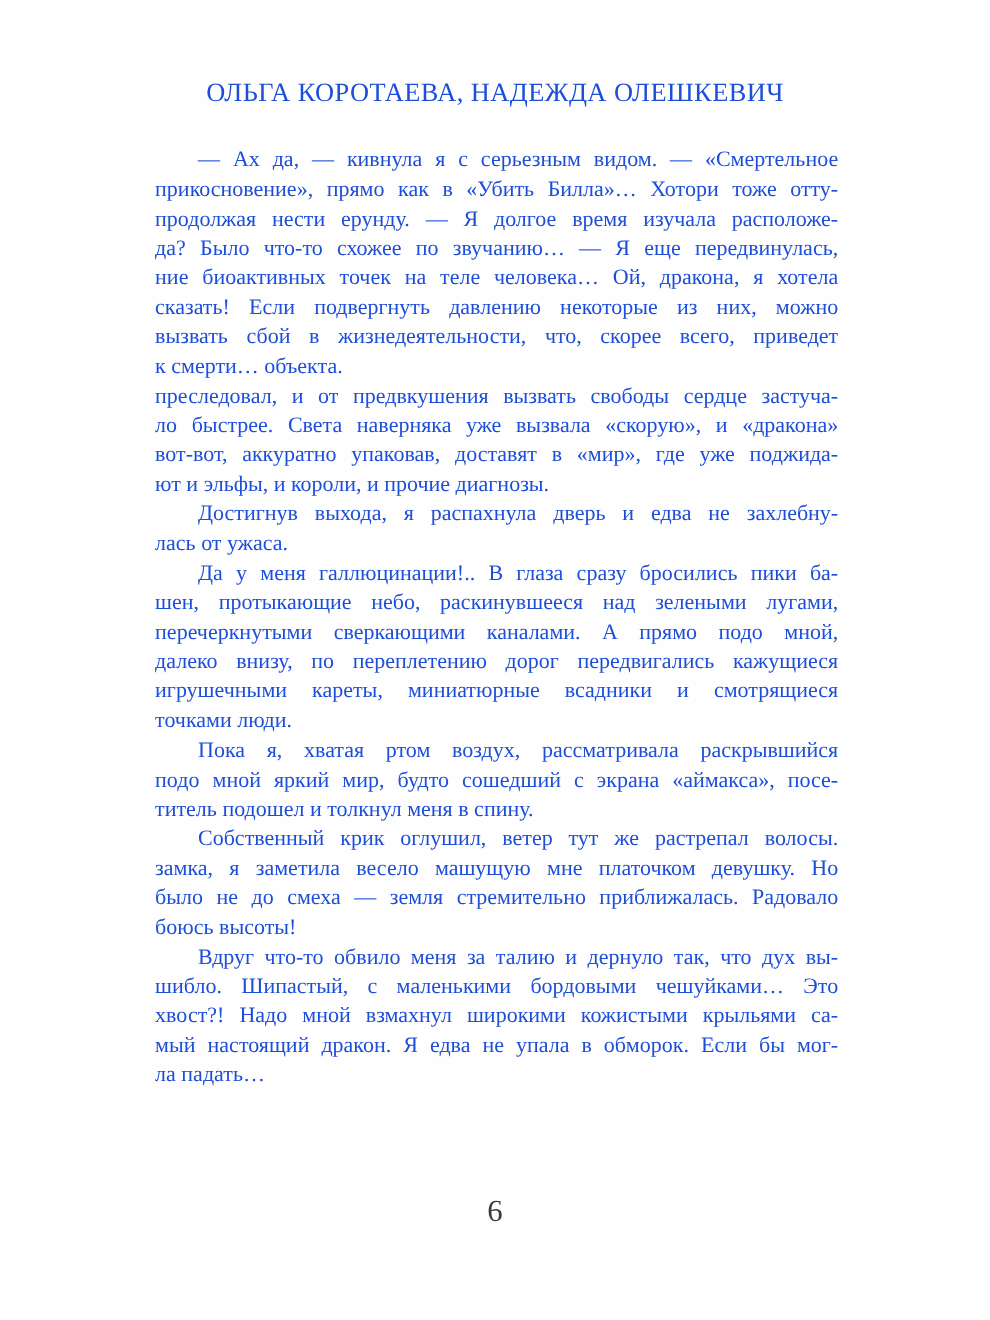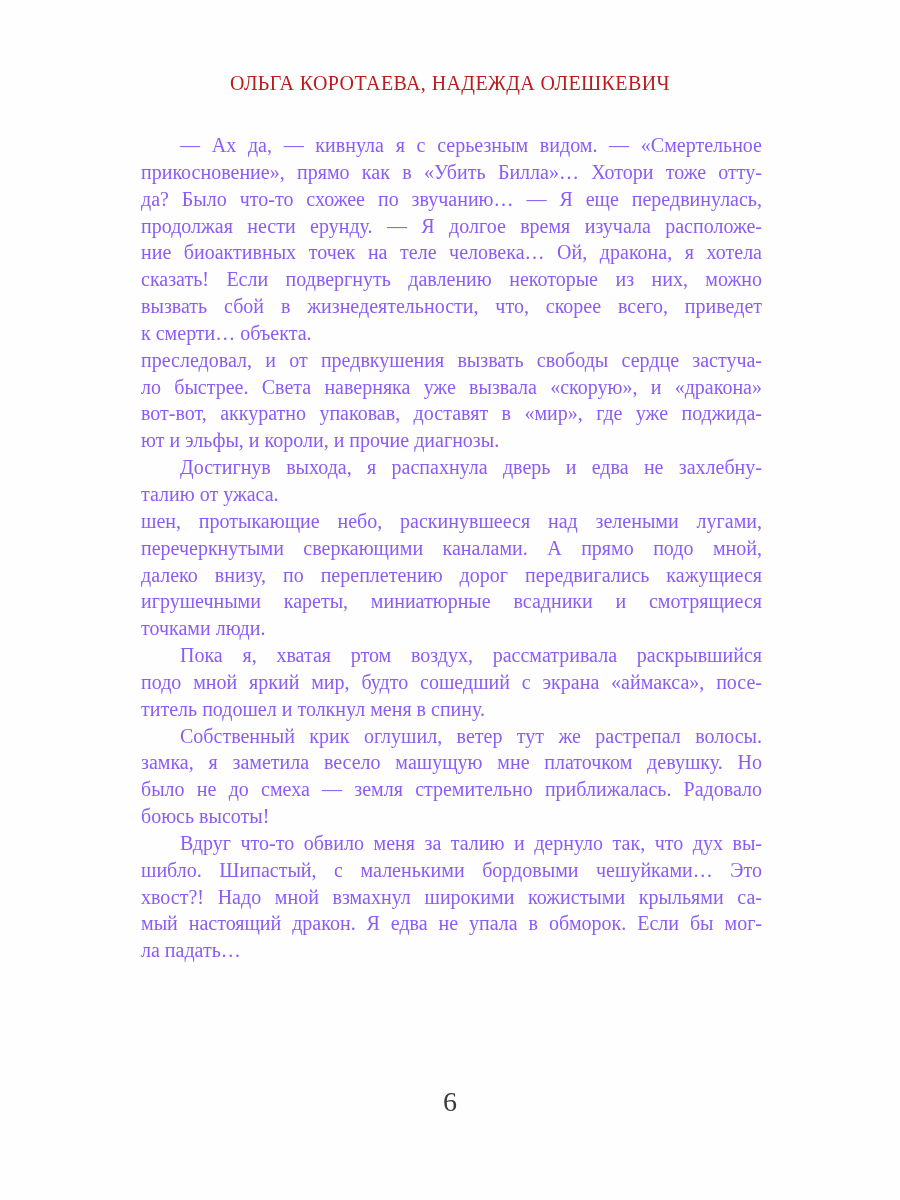--- a/index.html
+++ b/index.html
@@ -15,38 +15,38 @@
     font-family: "Liberation Serif", "DejaVu Serif", serif;
     color: #2f2f2f;
     overflow: hidden;
   }
   .author-header {
     position: absolute;
     top: 72px;
     left: 139px;
     width: 622px;
     text-align: center;
-    font-size: 20px;
+    font-size: 24px;
     letter-spacing: 0.4px;
     white-space: nowrap;
-    color: #b91c1c;
+    color: #1d4ed8;
   }
   .text-block {
     position: absolute;
     top: 132px;
     left: 141px;
     width: 621px;
   }
   .line {
     height: 26.85px;
     line-height: 26.85px;
     font-size: 20px;
     text-align: justify;
     text-align-last: justify;
-    color: #8b5cf6;
+    color: #1d4ed8;
   }
   .line.par-first {
     text-indent: 39px;
   }
   .line.par-last {
     text-align: center;
     text-align-last: left;
   }
   .page-footer {
     position: absolute;
@@ -61,32 +61,33 @@
 </head>
 <body>
 
 <div class="page">
 
   <div class="author-header">ОЛЬГА КОРОТАЕВА, НАДЕЖДА ОЛЕШКЕВИЧ</div>
 
   <div class="text-block" id="body-text">
       <div class="line par-first">— Ах да, — кивнула я с серьезным видом. — «Смертельное</div>
       <div class="line">прикосновение», прямо как в «Убить Билла»… Хотори тоже отту-</div>
+      <div class="line">продолжая нести ерунду. — Я долгое время изучала расположе-</div>
       <div class="line">да? Было что-то схожее по звучанию… — Я еще передвинулась,</div>
-      <div class="line">продолжая нести ерунду. — Я долгое время изучала расположе-</div>
       <div class="line">ние биоактивных точек на теле человека… Ой, дракона, я хотела</div>
       <div class="line">сказать! Если подвергнуть давлению некоторые из них, можно</div>
       <div class="line">вызвать сбой в жизнедеятельности, что, скорее всего, приведет</div>
       <div class="line par-last">к смерти… объекта.</div>
       <div class="line">преследовал, и от предвкушения вызвать свободы сердце застуча-</div>
       <div class="line">ло быстрее. Света наверняка уже вызвала «скорую», и «дракона»</div>
       <div class="line">вот-вот, аккуратно упаковав, доставят в «мир», где уже поджида-</div>
       <div class="line par-last">ют и эльфы, и короли, и прочие диагнозы.</div>
       <div class="line par-first">Достигнув выхода, я распахнула дверь и едва не захлебну-</div>
-      <div class="line par-last">талию от ужаса.</div>
+      <div class="line par-last">лась от ужаса.</div>
+      <div class="line par-first">Да у меня галлюцинации!.. В глаза сразу бросились пики ба-</div>
       <div class="line">шен, протыкающие небо, раскинувшееся над зелеными лугами,</div>
       <div class="line">перечеркнутыми сверкающими каналами. А прямо подо мной,</div>
       <div class="line">далеко внизу, по переплетению дорог передвигались кажущиеся</div>
       <div class="line">игрушечными кареты, миниатюрные всадники и смотрящиеся</div>
       <div class="line par-last">точками люди.</div>
       <div class="line par-first">Пока я, хватая ртом воздух, рассматривала раскрывшийся</div>
       <div class="line">подо мной яркий мир, будто сошедший с экрана «аймакса», посе-</div>
       <div class="line par-last">титель подошел и толкнул меня в спину.</div>
       <div class="line par-first">Собственный крик оглушил, ветер тут же растрепал волосы.</div>
       <div class="line">замка, я заметила весело машущую мне платочком девушку. Но</div>

